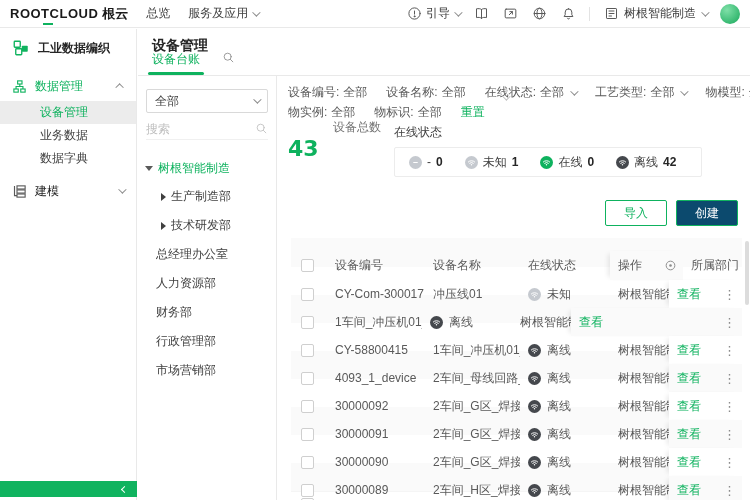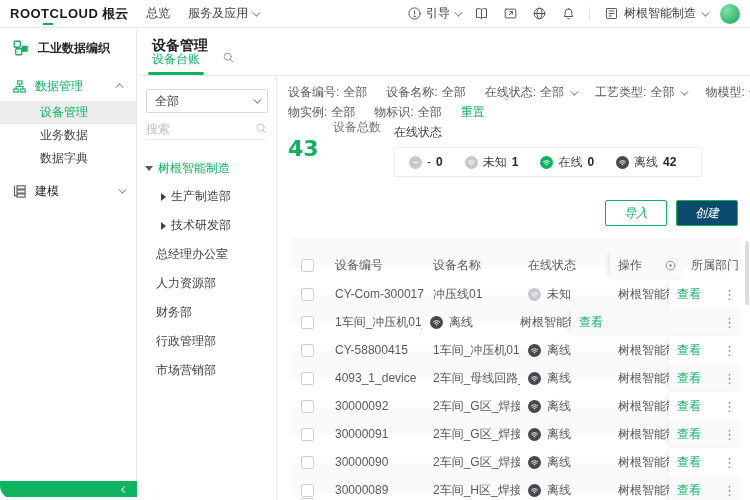--- a/index.html
+++ b/index.html
@@ -1,18 +1,18 @@
 <!DOCTYPE html>
 <html><head>
 <meta charset="utf-8">
 <style>
   *{margin:0;padding:0;box-sizing:border-box;}
   html,body{width:750px;height:500px;}
   body{font-family:"Liberation Sans","DejaVu Sans",sans-serif;font-size:12px;color:#262626;background:#fff;overflow:hidden;}
-  #app{position:relative;width:750px;height:500px;background:#fff;overflow:hidden;border-radius:15px;}
+  #app{position:relative;width:750px;height:500px;background:#fff;overflow:hidden;}
 
   
   .topbar{position:absolute;top:0;left:0;right:0;height:28px;background:#fff;border-bottom:1px solid #e9e9e9;display:flex;align-items:center;z-index:30;padding:0 10px;}
   .logo{display:flex;align-items:baseline;gap:4px;position:relative;cursor:pointer;}
   .logo-en{font-weight:bold;font-size:13px;letter-spacing:.5px;color:#1a1a1a;}
   .logo-cn{font-weight:bold;font-size:13px;color:#1a1a1a;}
   .t-mark{position:absolute;left:33px;bottom:-2px;width:10px;height:2px;background:#0eb25e;}
   .top-nav{display:flex;align-items:center;margin-left:18px;gap:18px;}
   .top-nav-item{color:#404040;cursor:pointer;display:flex;align-items:center;gap:4px;}
   .spacer{flex:1;}
@@ -83,21 +83,21 @@
   .legend-box{width:308px;height:30px;border:1px solid #ececec;border-radius:2px;display:flex;align-items:center;gap:22px;padding:0 14px;}
   .legend-item{display:flex;align-items:center;gap:5px;color:#404040;}
   .legend-item b{font-weight:bold;color:#262626;}
   .sdot{width:13px;height:13px;border-radius:50%;display:inline-flex;align-items:center;justify-content:center;flex:none;}
   .sdot svg{width:9px;height:9px;display:block;}
   .t-none,.t-unknown{background:#c5c9cf;}
   .t-online{background:#0eb25e;}
   .t-offline{background:#45484d;}
 
   .btn-row{position:absolute;right:12px;top:124px;display:flex;gap:9px;}
-  .btn{height:26px;min-width:60px;padding:0 18px;border-radius:2px;display:flex;align-items:center;justify-content:center;cursor:pointer;font-size:12px;font-style:italic;}
+  .btn{height:26px;min-width:60px;padding:0 18px;border-radius:2px;display:flex;align-items:center;justify-content:center;cursor:pointer;font-size:12px;}
   .btn-outline{border:1px solid #0eb25e;color:#0eb25e;background:#fff;}
   .btn-solid{background:#0c4a6e;color:#fff;border:1px solid #10b35f;}
 
   
   .table{position:absolute;left:13px;right:8px;top:162px;bottom:0;overflow:hidden;}
   .thead,.trow{display:flex;align-items:center;}
   .thead{height:29px;background:#fafafa;color:#595959;}
   .trow{height:28px;background:#fff;}
   .trow.stripe{background:#fafafa;}
   .cell{padding-left:8px;overflow:hidden;white-space:nowrap;display:flex;align-items:center;height:100%;margin-top:26px;}

